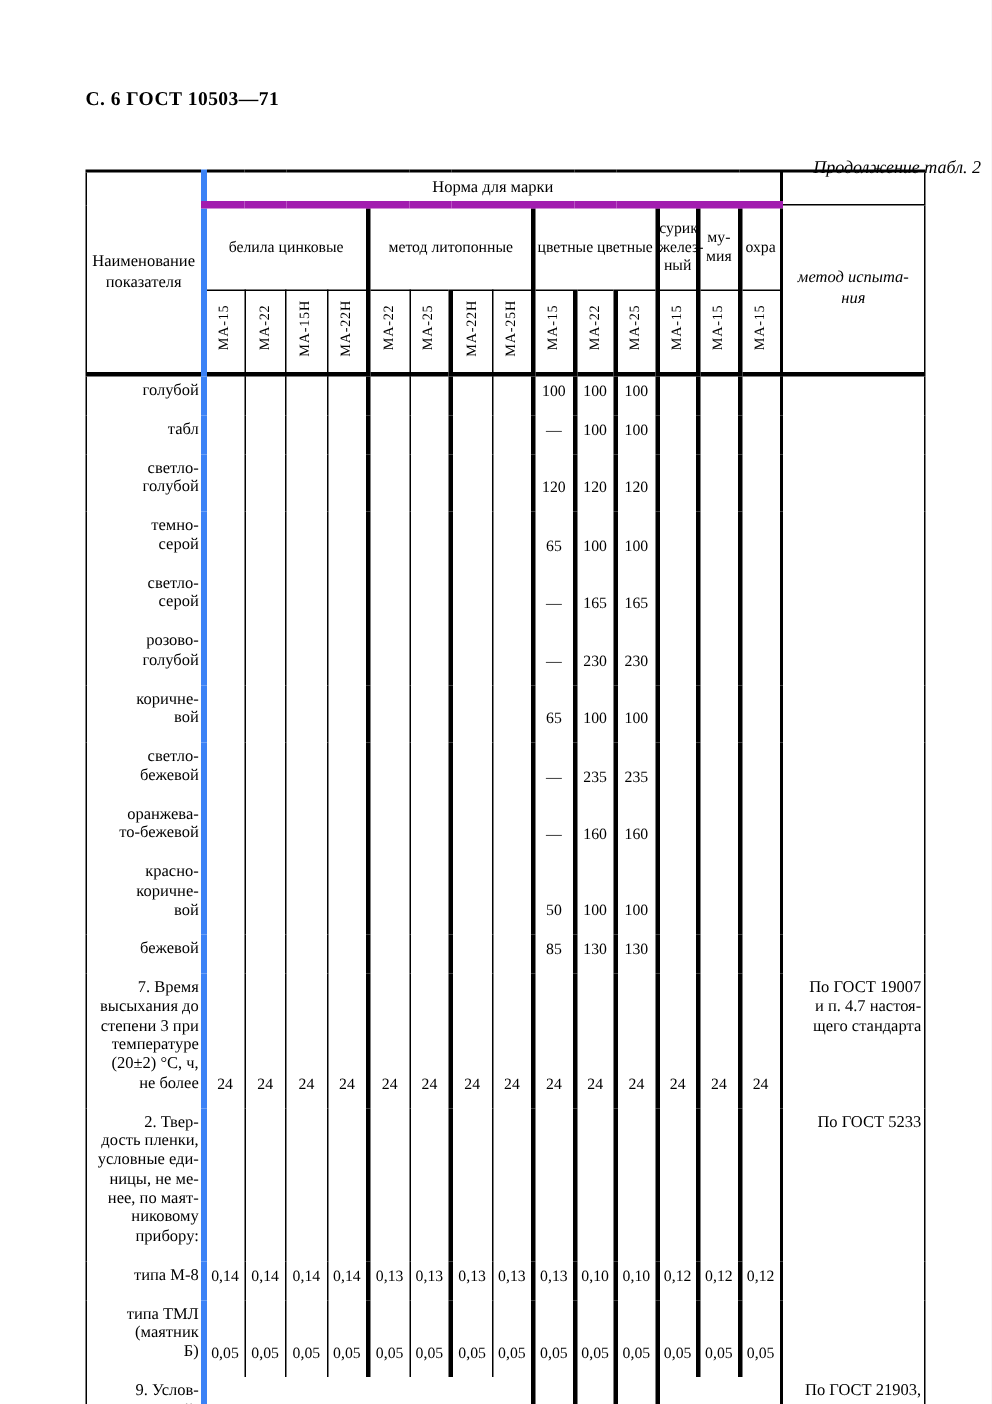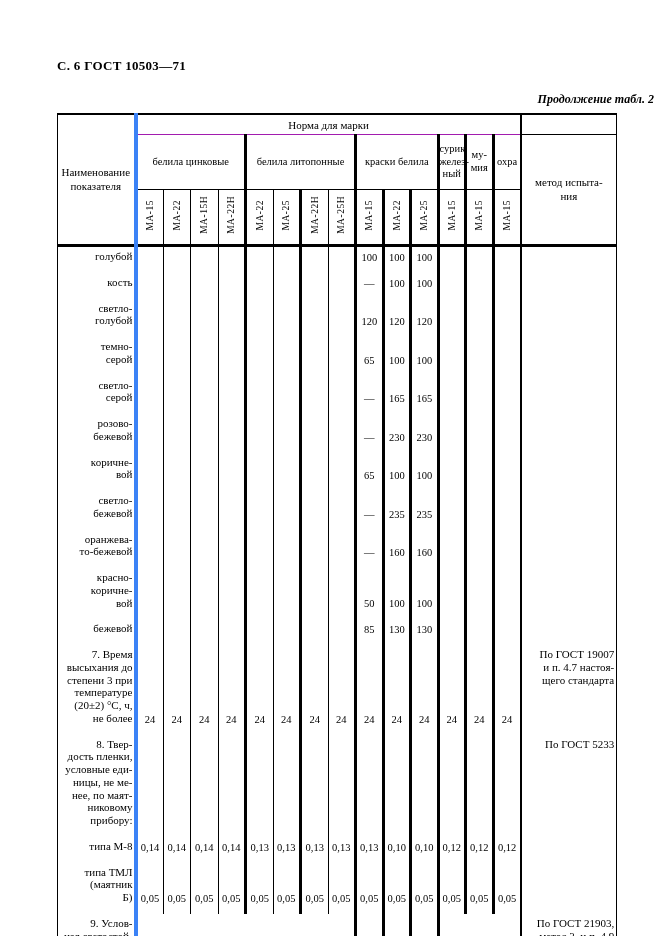--- a/index.html
+++ b/index.html
@@ -10,22 +10,22 @@
     font-family: "Liberation Serif", "DejaVu Serif", serif;
     color: #000;
     overflow: hidden;
     padding-left: 38px;
   }
   .doc-header-left {
     position: absolute; left: 57px; top: 58px;
     font-size: 13px; font-weight: bold; letter-spacing: 0.3px;
   }
   .doc-header-right {
-    position: absolute; right: 45px; top: 92px;
-    font-size: 12px; font-style: italic; font-weight: bold;
+    position: absolute; right: 45px; top: 104px;
+    font-size: 12px; font-style: italic;
   }
   .tbl-wrap { position: absolute; left: 57px; top: 113px; }
   table.gost {
     border-collapse: collapse;
     table-layout: fixed;
     width: 559px;
     border-top: 2px solid #000;
     border-left: 1px solid #000;
     border-right: 1px solid #000;
   }
@@ -40,33 +40,33 @@
   .b-thick { border-right: 3px solid #000; }
   .label-col { border-right: 4px solid #3b82f6; }
 
   thead { border-bottom: 3px solid #000; }
   th.corner {
     font-size: 11px; text-align: center; vertical-align: middle;
     white-space: pre-line; line-height: 1.25; padding: 2px;
   }
   th.h-norm {
     font-size: 11px; text-align: center; vertical-align: middle;
-    padding: 4px 0 3px; border-bottom: 1px solid #a21caf;
+    padding: 4px 0 3px; border-bottom: 5px solid #a21caf;
   }
   th.h-spacer { border-bottom: 1px solid #000; }
   th.h-group {
     font-size: 10.5px; text-align: center; vertical-align: middle;
     white-space: pre-line; line-height: 1.2;
     padding: 3px 0; height: 48px;
     border-bottom: 1px solid #000;
   }
   th.h-col { height: 50px; text-align: center; vertical-align: middle; padding: 2px 0; }
   th.h-method {
     font-size: 11px; text-align: center; vertical-align: middle;
-    white-space: pre-line; line-height: 1.25; padding: 2px;
+    white-space: pre-line; line-height: 1.25; padding: 2px; font-style: italic;
   }
   .vtext {
     display: inline-block;
     writing-mode: vertical-rl;
     transform: rotate(180deg);
     font-size: 9.5px;
     letter-spacing: 0.5px;
     white-space: nowrap;
   }
   td.lbl {
@@ -115,22 +115,22 @@
         </colgroup>
       <thead id="thead">
           <tr>
             <th class="corner label-col" rowspan="3">Наименование
 показателя</th>
             <th class="h-norm b-med" colspan="14">Норма для марки</th>
             <th class="h-spacer"></th>
           </tr>
           <tr>
             <th class="h-group b-thick" colspan="4">белила цинковые</th>
-            <th class="h-group b-thick" colspan="4">белила литопонные</th>
-            <th class="h-group b-thick" colspan="3">краски белила</th>
+            <th class="h-group b-thick" colspan="4">метод литопонные</th>
+            <th class="h-group b-thick" colspan="3">цветные цветные</th>
             <th class="h-group b-thick" colspan="1">сурик
 желез-
 ный</th>
             <th class="h-group b-thick" colspan="1">му-
 мия</th>
             <th class="h-group b-med" colspan="1">охра</th>
             <th class="h-method" rowspan="2">метод испыта-
 ния</th>
           </tr>
           <tr>
@@ -163,21 +163,21 @@
             <td class="val b-thick"></td>
             <td class="val b-thick">100</td>
             <td class="val b-thick">100</td>
             <td class="val b-thick">100</td>
             <td class="val b-thick"></td>
             <td class="val b-thick"></td>
             <td class="val b-med"></td>
             <td class="mth"></td>
           </tr>
           <tr>
-            <td class="lbl label-col">кость</td>
+            <td class="lbl label-col">табл</td>
             <td class="val b-thin"></td>
             <td class="val b-thin"></td>
             <td class="val b-thin"></td>
             <td class="val b-thick"></td>
             <td class="val b-thin"></td>
             <td class="val b-thick"></td>
             <td class="val b-thin"></td>
             <td class="val b-thick"></td>
             <td class="val b-thick">—</td>
             <td class="val b-thick">100</td>
@@ -239,21 +239,21 @@
             <td class="val b-thick">—</td>
             <td class="val b-thick">165</td>
             <td class="val b-thick">165</td>
             <td class="val b-thick"></td>
             <td class="val b-thick"></td>
             <td class="val b-med"></td>
             <td class="mth"></td>
           </tr>
           <tr>
             <td class="lbl label-col">розово-
-бежевой</td>
+голубой</td>
             <td class="val b-thin"></td>
             <td class="val b-thin"></td>
             <td class="val b-thin"></td>
             <td class="val b-thick"></td>
             <td class="val b-thin"></td>
             <td class="val b-thick"></td>
             <td class="val b-thin"></td>
             <td class="val b-thick"></td>
             <td class="val b-thick">—</td>
             <td class="val b-thick">230</td>
@@ -377,21 +377,21 @@
             <td class="val b-thick">24</td>
             <td class="val b-thick">24</td>
             <td class="val b-thick">24</td>
             <td class="val b-thick">24</td>
             <td class="val b-med">24</td>
             <td class="mth">По ГОСТ 19007
 и п. 4.7 настоя-
 щего стандарта</td>
           </tr>
           <tr>
-            <td class="lbl label-col hang">8. Твер-
+            <td class="lbl label-col hang">2. Твер-
 дость пленки,
 условные еди-
 ницы, не ме-
 нее, по маят-
 никовому
 прибору:</td>
             <td class="val b-thin"></td>
             <td class="val b-thin"></td>
             <td class="val b-thin"></td>
             <td class="val b-thick"></td>

